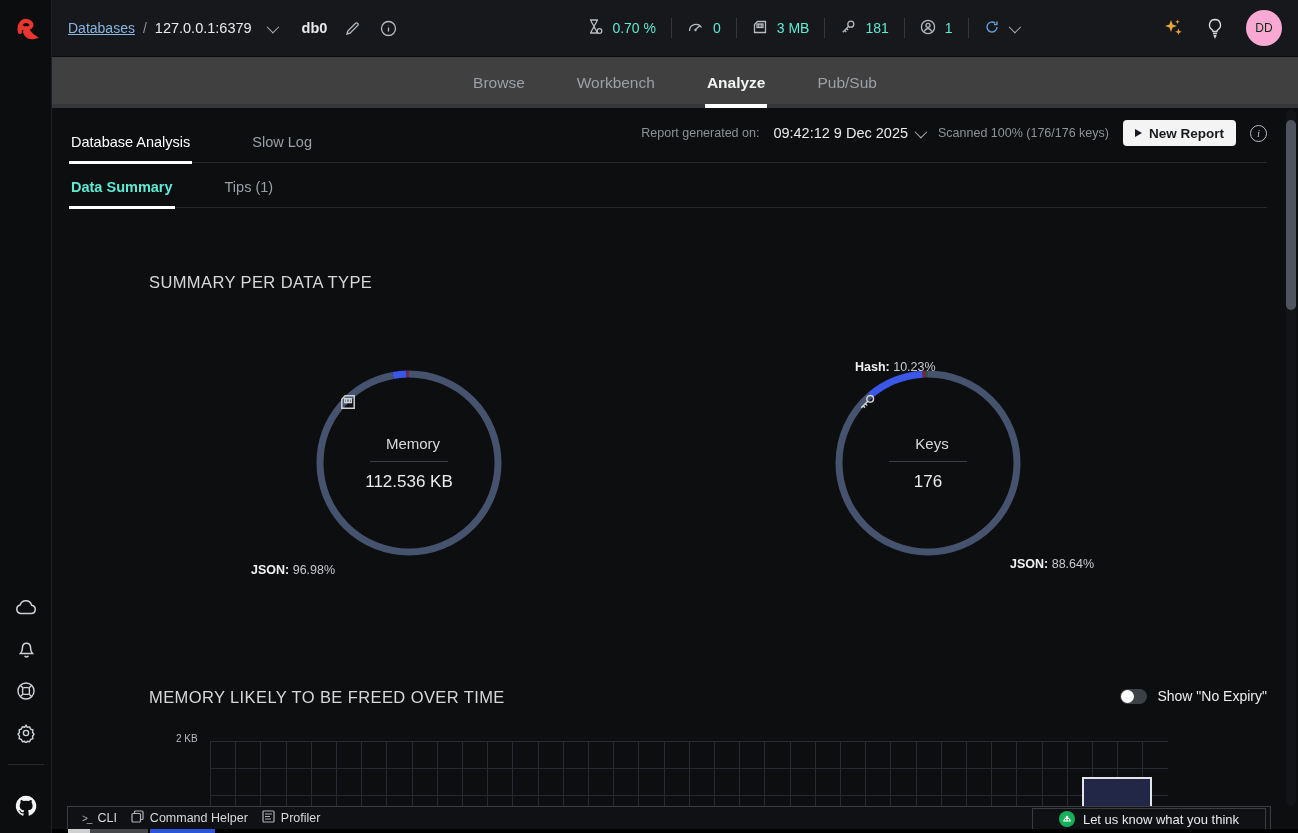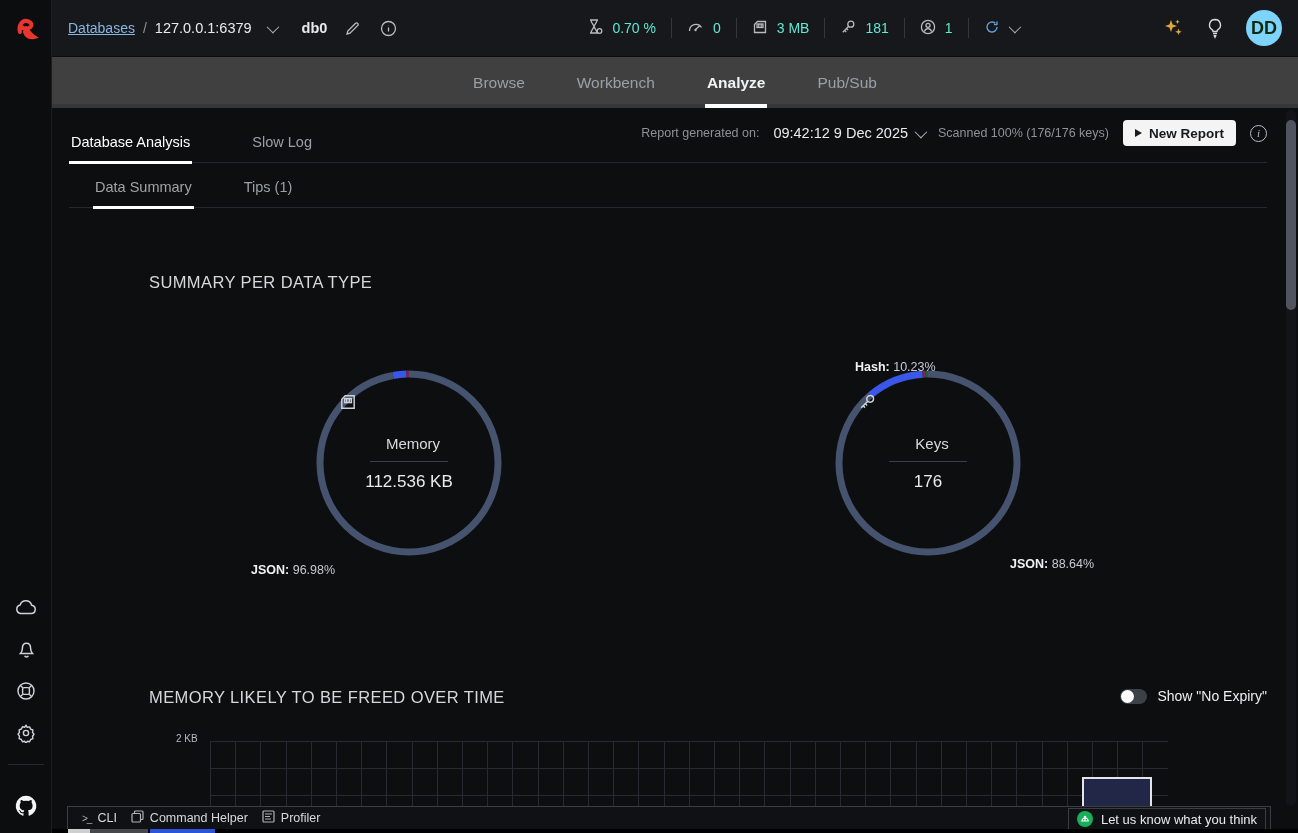--- a/index.html
+++ b/index.html
@@ -21,21 +21,21 @@
   .crumb-sep { color:#8d9196; font-size:14px; }
   .host { color:#e8eaec; font-size:14.5px; display:flex; align-items:center; gap:15px; cursor:pointer; }
   .chev { width:9px; height:9px; border-right:1.6px solid #aeb2b7; border-bottom:1.6px solid #aeb2b7; transform:rotate(45deg) translateY(-2px); display:inline-block; }
   .dbname { color:#e8eaec; font-size:14.5px; margin-left:18px;font-weight:bold; }
   .mini-icon { color:#b9bdc2; display:flex; align-items:center; cursor:pointer; }
   .metrics { display:flex; align-items:center; margin-left:175px; gap:0; }
   .metric { display:flex; align-items:center; gap:9px; color:#5eead4; font-size:14px; padding:0 15px; cursor:default; }
   .metric svg { color:#b7bbc0; }
   .msep { width:1px; height:20px; background:#34373b; }
   .top-right { position:absolute; right:16px; display:flex; align-items:center; gap:22px; }
-  .avatar { width:36px; height:36px; border-radius:50%; background:#7dd3fc; color:#10290e; font-weight:bold; font-size:18px; display:flex; align-items:center; justify-content:center; cursor:pointer; }
+  .avatar { width:36px; height:36px; border-radius:50%; background:#f9a8d4; color:#10290e; font-weight:normal; font-size:12px; display:flex; align-items:center; justify-content:center; cursor:pointer; }
 
   
   .navtabs-row { position:absolute; left:52px; top:57px; width:1246px; height:51px; background:#404040; z-index:19; }
   .navtabs-row::after { content:""; position:absolute; left:0; bottom:0; width:100%; height:4px; background:#35373a; }
   .navtabs { position:absolute; left:0; top:0; width:100%; height:100%; display:flex; justify-content:center; gap:48px; }
   .navtab { height:100%; display:flex; align-items:center; font-size:15.5px; color:#9aa0a6; cursor:pointer; position:relative; padding:0 2px; }
   .navtab.active { color:#f2f3f4; font-weight:bold; }
   .navtab.active::after { content:""; position:absolute; left:0; bottom:0; width:100%; height:4px; background:#ffffff; z-index:2; }
 
   
@@ -49,21 +49,21 @@
   .report-area { position:absolute; right:31px; top:12px; display:flex; align-items:center; gap:14px; }
   .report-label { color:#8d9298; font-size:12.5px; }
   .report-date { color:#e8eaec; font-size:14.5px; display:flex; align-items:center; gap:7px; cursor:pointer; }
   .scanned { color:#8d9298; font-size:12.5px; }
   .new-report-btn { background:#f4f4f4; color:#17191c; font-size:13.5px; font-weight:bold; border:none; border-radius:4px; height:26px; padding:0 12px; display:flex; align-items:center; gap:7px; cursor:pointer; }
   .play { width:0; height:0; border-left:7px solid #17191c; border-top:4.5px solid transparent; border-bottom:4.5px solid transparent; }
   .info-circle { width:17px; height:17px; border:1.4px solid #b9bdc2; border-radius:50%; color:#b9bdc2; font-size:11px; display:flex; align-items:center; justify-content:center; font-family:"Liberation Serif", serif; font-style:italic; cursor:pointer; }
 
   .sub-tabs { position:absolute; left:17px; top:58px; right:31px; height:42px; border-bottom:1px solid #26282c; display:flex; }
   .sub-tab { position:relative; display:flex; align-items:flex-end; padding:0 2px 12px 2px; margin-right:48px; font-size:14.5px; color:#9aa0a6; cursor:pointer; }
-  .sub-tab.active { color:#a3a3a3; font-weight:normal;margin-left:24px; }
+  .sub-tab.active { color:#5eead4; font-weight:bold; }
   .sub-tab.active::after { content:""; position:absolute; left:0; bottom:-2px; width:100%; height:3px; background:#ffffff; }
 
   .section-title { position:absolute; left:97px; color:#d6d8da; font-size:16.5px; letter-spacing:.4px; font-weight:500; }
   .title-summary { top:165px; }
   .title-expiry { top:580px; }
 
   
   .donut-wrap { position:absolute; width:186px; height:186px; }
   .donut-memory { left:264px; top:262px; }
   .donut-keys { left:783px; top:262px; }
@@ -89,21 +89,21 @@
           background-image:
             repeating-linear-gradient(to right, #272b31 0 1px, transparent 1px 25.2px),
             repeating-linear-gradient(to bottom, #272b31 0 1px, transparent 1px 27px);
   }
   .bar { position:absolute; left:872px; top:36px; width:70px; height:40px; background:#232747; border:2px solid #e2e5e9; }
 
   
   .bottombar { position:absolute; left:67px; top:806px; width:1204px; height:23px; background:#101114; border:1px solid #3a3d42; border-bottom:none; display:flex; align-items:center; z-index:25; }
   .bb-item { display:flex; align-items:center; gap:6px; color:#d7d9dc; font-size:12.5px; margin-left:14px; cursor:pointer; }
   .bb-item svg, .bb-item .glyph { color:#aeb2b7; }
-  .feedback { position:absolute; right:4px; top:1px; height:21px; display:flex; align-items:center; gap:8px; border:1px solid #3a3d42; border-bottom:none; padding:0 8px; cursor:pointer; }
+  .feedback { position:absolute; right:4px; top:1px; height:21px; display:flex; align-items:center; gap:8px; border:1px solid #3a3d42; border-bottom:none; padding:0 26px; cursor:pointer; }
   .feedback-text { color:#e8eaec; font-size:13px; }
   .bug-circle { width:16px; height:16px; border-radius:50%; background:#16b05a; display:flex; align-items:center; justify-content:center; color:#fff; font-size:10px; }
 
   
   .strip { position:absolute; left:0; top:829px; width:1298px; height:4px; background:#000; z-index:26; }
   .strip .s1 { position:absolute; left:68px; width:22px; height:4px; background:#cfcfcf; }
   .strip .s2 { position:absolute; left:90px; width:58px; height:4px; background:#46474b; }
   .strip .s3 { position:absolute; left:150px; width:65px; height:4px; background:#2b54d8; }
 
   

